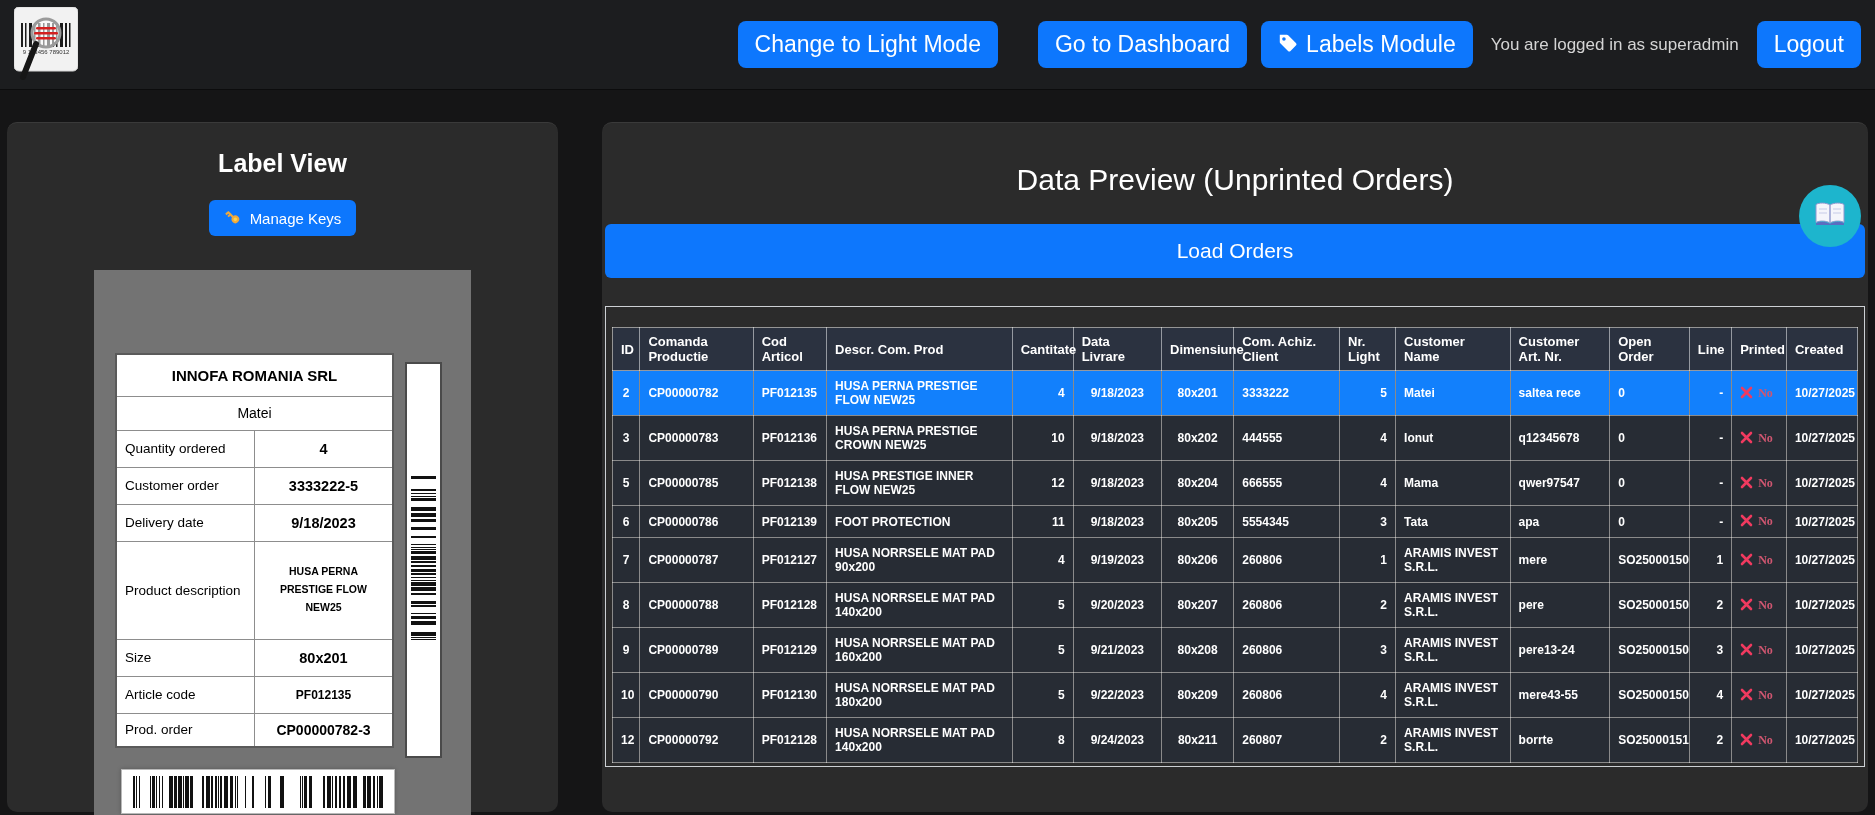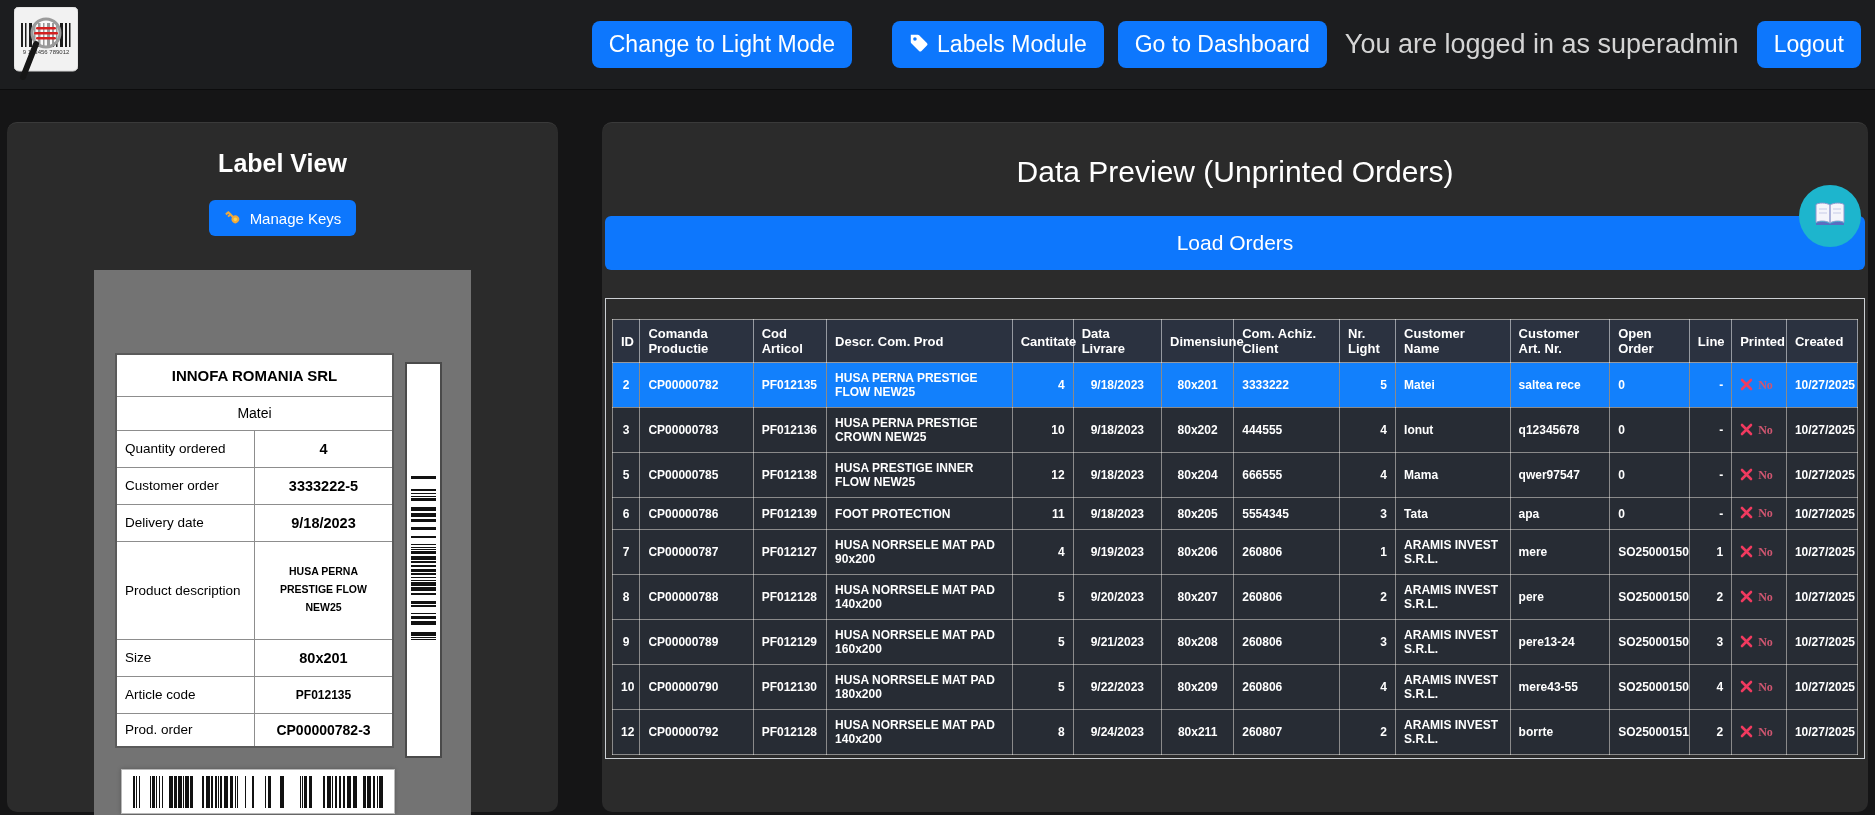--- a/index.html
+++ b/index.html
@@ -8,21 +8,21 @@
 
   
   .navbar { height:90px; background:#1c1d1f; display:flex; align-items:center;
     padding:0 14px; border-bottom:1px solid #0c0c0d; }
   .logo-box { width:64px; height:80px; margin-top:4px; }
   .nav-right { margin-left:auto; display:flex; align-items:center; gap:14px; }
   .btn { background:#0d77fd; color:#fff; border:none; border-radius:8px;
     font-family:"Liberation Sans",sans-serif; font-size:23px; padding:10px 17px;
     cursor:pointer; display:inline-flex; align-items:center; gap:9px; white-space:nowrap; }
   .btn-lightmode { margin-right:26px; }
-  .login-status { color:#d4d4d4; font-size:27px; margin:8px 4px; white-space:nowrap; }
+  .login-status { color:#d4d4d4; font-size:17px; margin:8px 4px; white-space:nowrap; }
 
   
   .content { position:relative; padding:32px 7px 0; display:flex; gap:44px; }
   .card { background:#2b2b2b; border-radius:10px; border-top:1px solid #3a3a3a; }
   .left-card  { width:551px; height:690px; flex:none; }
   .right-card { flex:1; height:690px; position:relative; padding:0 3px; }
 
   
   .left-card h2 { color:#fff; font-size:25px; font-weight:700; text-align:center; margin-top:26px; }
   .manage-keys { display:flex; margin:22px auto 0; font-size:15px; padding:8px 15px; border-radius:6px; }
@@ -40,21 +40,21 @@
   .r-desc .fv { font-size:10.5px; line-height:1.7; padding:0 10px; }
   .r-art .fv { font-size:12px; }
   .r-prod td { height:34px; } .r-prod .fv { font-size:14px; }
   .vbar-box { position:absolute; right:29px; top:92px; width:37px; height:396px;
     background:#fff; border:2px solid #4a4a4a; display:flex; align-items:center; justify-content:center; }
   .hbar-box { position:absolute; left:27px; bottom:3px; width:274px; height:45px;
     background:#fff; border:1px solid #b9b9b9; box-shadow:0 0 4px rgba(0,0,0,.25);
     display:flex; align-items:center; justify-content:center; }
 
   
-  .right-card h1 { color:#fff; font-size:30px; font-weight:500; text-align:center; margin-top:32px; }
+  .right-card h1 { color:#fff; font-size:30px; font-weight:500; text-align:center; margin-top:40px; }
   .load-orders { display:block; width:100%; margin-top:27px; justify-content:center;
     font-size:21px; padding:15px 0; border-radius:6px; text-align:center; }
   .table-wrap { margin-top:28px; border:1px solid #ccd0d4; padding:20px 6px 3px; }
   table.orders { width:100%; border-collapse:collapse; table-layout:fixed; color:#fff; }
   table.orders th { background:#2b3240; font-size:13px; font-weight:700; text-align:left;
     padding:6px 8px; vertical-align:middle; border:1px solid rgba(255,255,255,.5); }
   table.orders td { background:#272c34; font-size:12px; font-weight:700;
     padding:8px 8px; vertical-align:middle; border:1px solid rgba(255,255,255,.45);
     overflow:hidden; }
   tr.selected td { background:#1280fc; }
@@ -98,30 +98,30 @@
       <g fill="#d42020">
         <rect x="22" y="20" width="20" height="2.6" rx="1.3"></rect>
         <rect x="20" y="25" width="24" height="2.6" rx="1.3"></rect>
         <rect x="22" y="30" width="20" height="2.6" rx="1.3"></rect>
       </g>
       <line x1="22" y1="37" x2="9" y2="70" stroke="#161616" stroke-width="6" stroke-linecap="round"></line>
     </svg>
   </div>
   <div class="nav-right">
     <button class="btn btn-lightmode">Change to Light Mode</button>
+    <button class="btn">Go to Dashboard</button>
     <button class="btn">
       <span>
         <svg width="19" height="19" viewBox="0 0 16 16">
           <path d="M1.5 1.5 h6 a1.5 1.5 0 0 1 1.05 .44 l6.5 6.5 a1.5 1.5 0 0 1 0 2.12 l-4.5 4.5 a1.5 1.5 0 0 1 -2.12 0 l-6.5 -6.5 a1.5 1.5 0 0 1 -.43 -1.06 z" fill="#ffffff"></path>
           <circle cx="5" cy="5" r="1.5" fill="#0d77fd"></circle>
         </svg>
       </span>
       <span>Labels Module</span>
     </button>
-    <button class="btn">Go to Dashboard</button>
     <span class="login-status">You are logged in as superadmin</span>
     <button class="btn">Logout</button>
   </div>
 </header>
 
 <main class="content">
 
   <section class="card left-card">
     <h2>Label View</h2>
     <button class="btn manage-keys">

